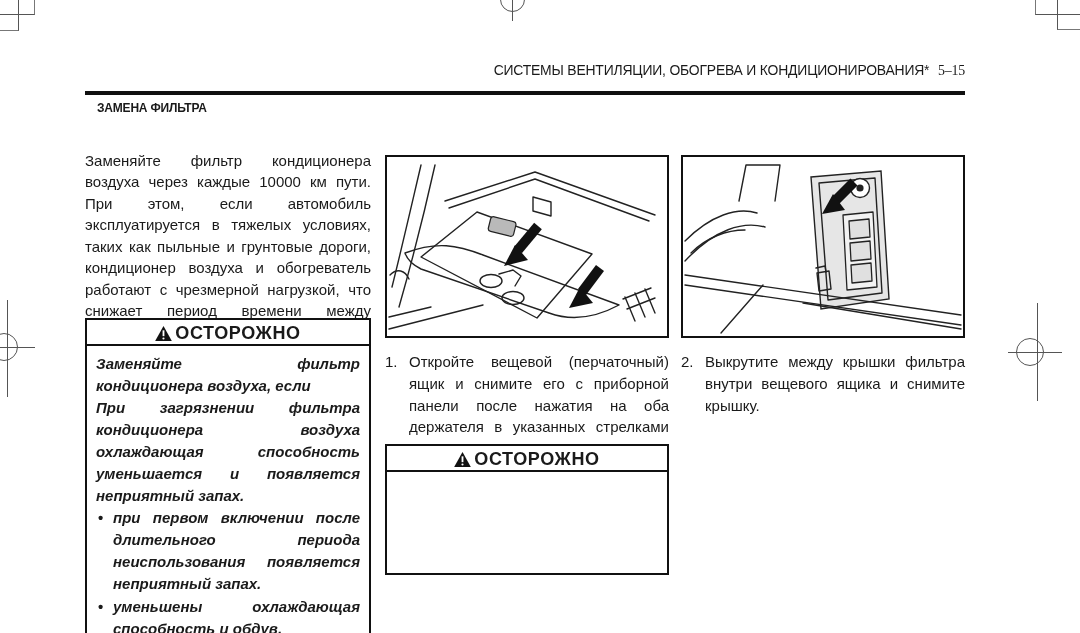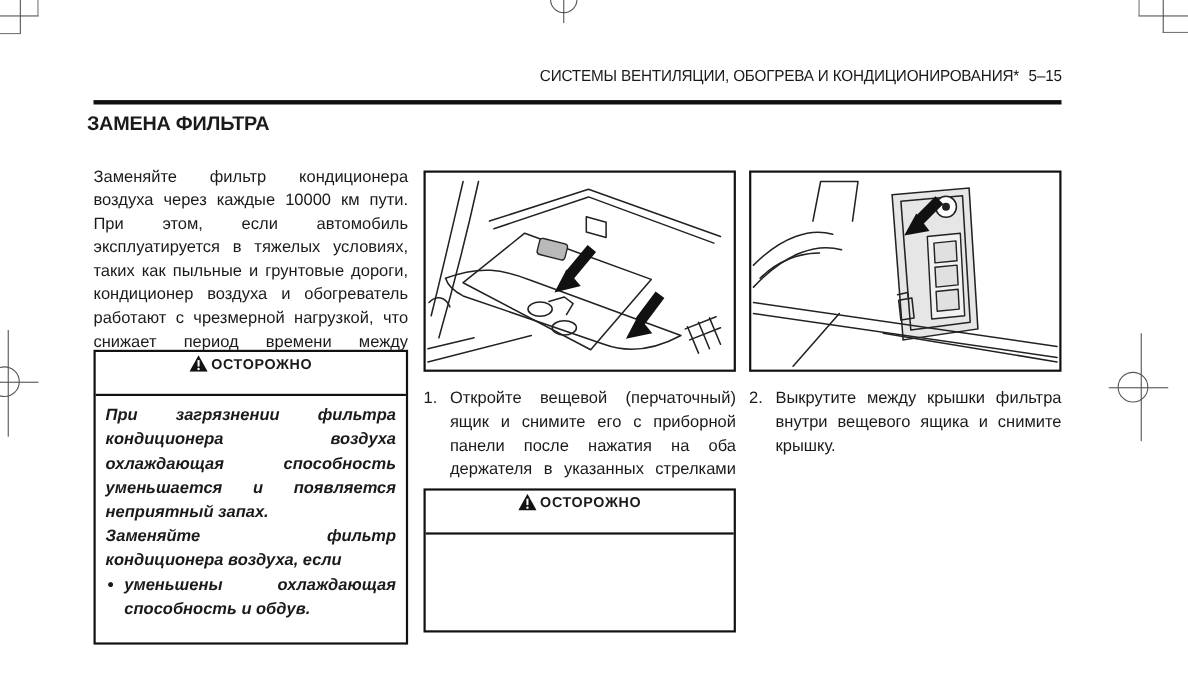--- a/index.html
+++ b/index.html
@@ -20,43 +20,43 @@
   .tr-2 { right:0; top:0; width:23px; height:30px; border-left:1.5px solid #555; border-bottom:1.5px solid #777; }
   .circle-mark { position:absolute; border:1.3px solid #555; border-radius:50%; background:transparent; }
   .line-mark { position:absolute; background:#555; }
 
   
   .page-header {
     position:absolute; top:62px; right:115px;
     font-size:14.5px; letter-spacing:-0.2px; white-space:nowrap;
     transform:scaleX(0.96); transform-origin:100% 50%;
   }
-  .page-header .num { margin-left:9px; }
+  .page-header .num { margin-left:9px;font-family:Liberation Serif, serif; }
   .header-rule {
     position:absolute; top:91px; left:85px; width:880px; height:4px; background:#101010;
   }
 
   
   .col1-title {
-    position:absolute; left:79px; top:101px; width:286px;
-    font-size:18px; font-weight:bold; line-height:1.28; letter-spacing:-0.2px;
+    position:absolute; left:97px; top:101px; width:286px;
+    font-size:12px; font-weight:bold; line-height:1.28; letter-spacing:-0.2px;
   }
   .col1-intro {
     position:absolute; left:85px; top:150px; width:286px;
     font-size:15px; line-height:1.43; text-align:justify;
   }
 
   
   .warnbox { position:absolute; border:2.5px solid #111; background:#fff; }
   .warnbox-1 { left:85px; top:318px; width:286px; min-height:268px; }
   .warnbox-2 { left:385px; top:444px; width:284px; min-height:131px; }
   .warn-head {
     display:flex; align-items:center; justify-content:center; gap:3px;
-    border-bottom:2.5px solid #111; padding:3px 0 20px;
-    font-size:13px; font-weight:bold; letter-spacing:0.6px;
+    border-bottom:2.5px solid #111; padding:3px 0 0;
+    font-size:18px; font-weight:bold; letter-spacing:0.6px;
   }
   .warn-head svg { display:block; }
   .warn-body {
     padding:7px 9px 9px;
     font-size:15px; font-weight:bold; font-style:italic;
     line-height:1.47; text-align:justify;
   }
   .warn-body p { margin:0; }
   .bullet-item { position:relative; padding-left:17px; }
   .bullet-item .dot { position:absolute; left:2px; top:0; font-style:normal; }
@@ -110,23 +110,23 @@
 <div class="warnbox warnbox-1">
   <div class="warn-head">
     <svg width="17" height="15" viewBox="0 0 20 18" aria-hidden="true">
       <path d="M10 0 L20 18 L0 18 Z" fill="#111"></path>
       <rect x="8.9" y="5.2" width="2.2" height="7" fill="#fff"></rect>
       <circle cx="10" cy="15" r="1.3" fill="#fff"></circle>
     </svg>
     <span>ОСТОРОЖНО</span>
   </div>
   <div class="warn-body">
+    <p>Заменяйте фильтр кондиционера воздуха, если</p>
     <p>При загрязнении фильтра кондиционера воздуха охлаждающая способность уменьшается и появляется неприятный запах.</p>
-    <p>Заменяйте фильтр кондиционера воздуха, если</p>
-    <p class="bullet-item"><span class="dot">•</span></p>
+    <p class="bullet-item"><span class="dot">•</span><span>при первом включении после длительного периода неиспользования появляется неприятный запах.</span></p>
     <p class="bullet-item"><span class="dot">•</span><span>уменьшены охлаждающая способность и обдув.</span></p>
   </div>
 </div>
 
 <div class="figure fig-1">
   <svg viewBox="0 0 280 179">
     <g stroke="#222" stroke-width="1.4" fill="none" stroke-linecap="round" stroke-linejoin="round">
 
       <path d="M34,8 C26,42 16,86 5,130"></path>
       <path d="M48,8 C40,44 28,94 12,150"></path>

